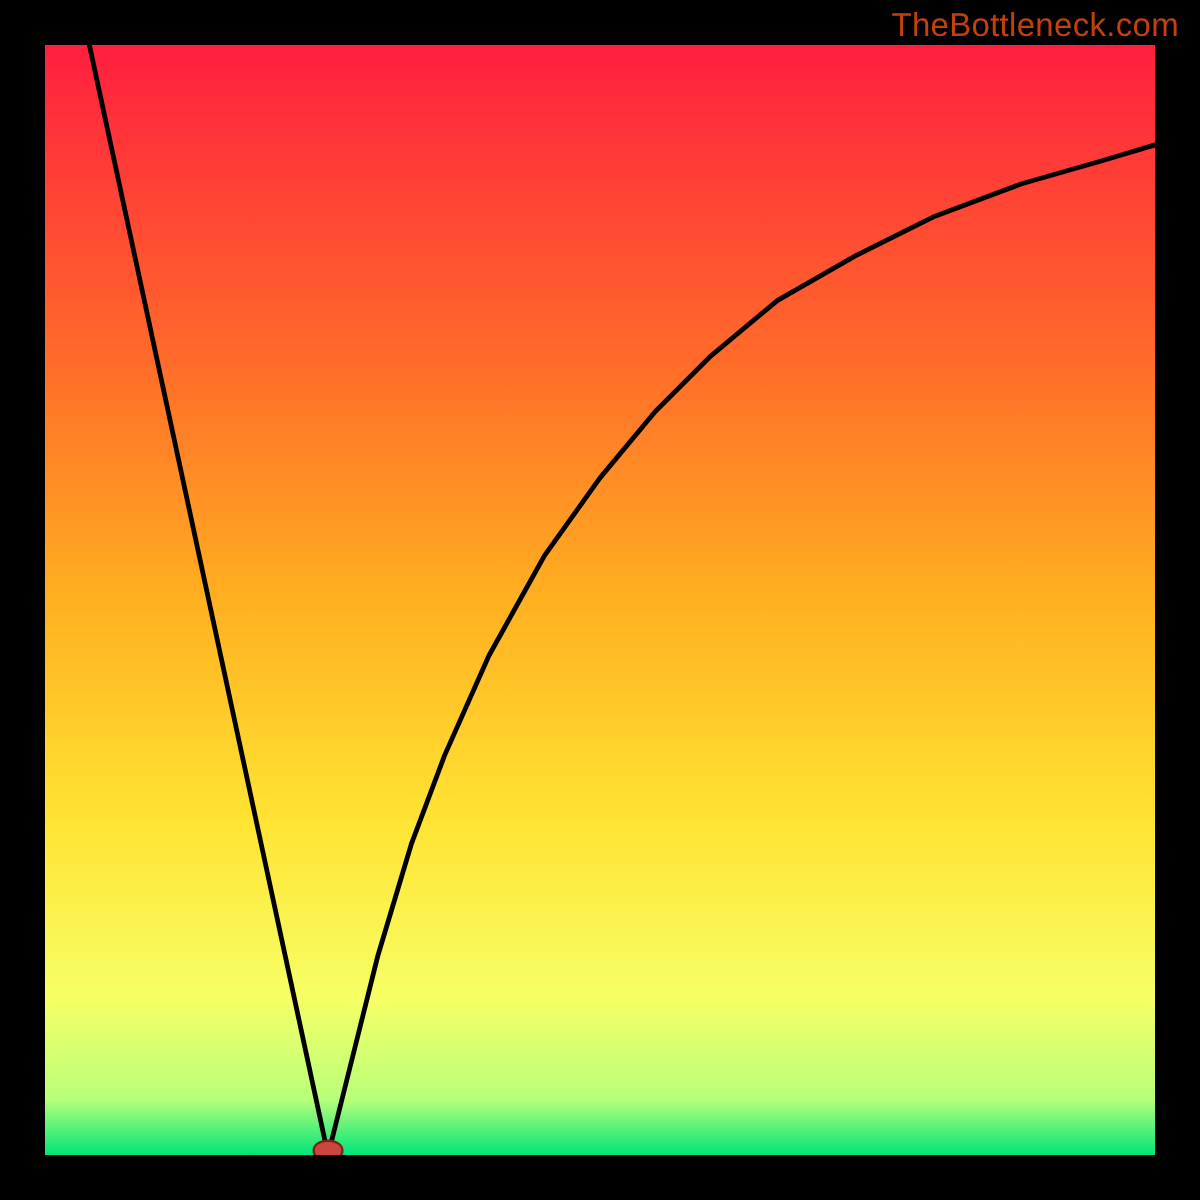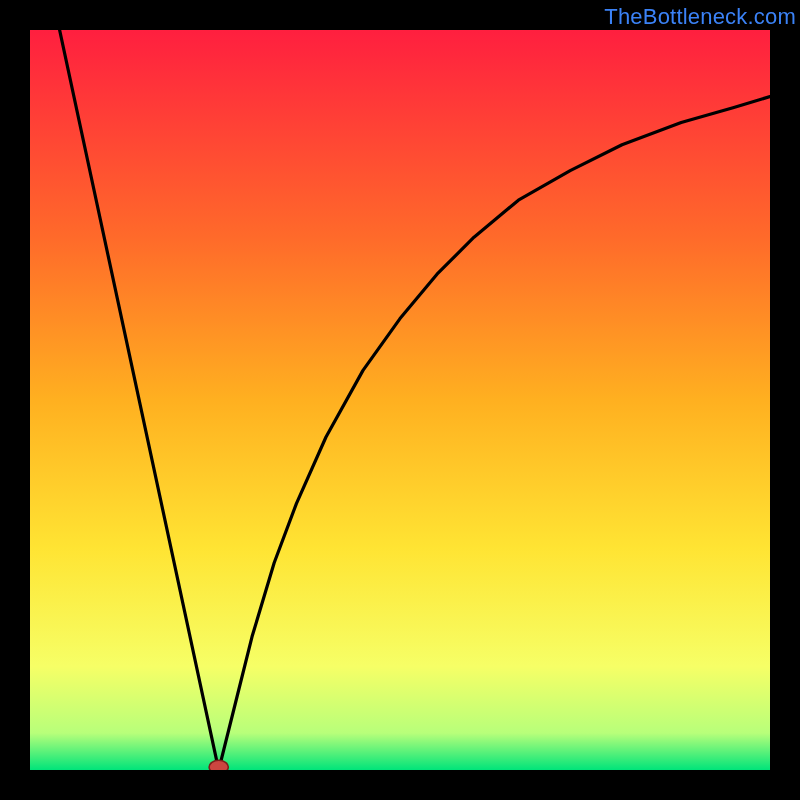--- a/index.html
+++ b/index.html
@@ -31,22 +31,22 @@
   }
   .curve-svg, .marker-svg {
     position: absolute;
     left: 0; top: 0;
     width: 740px;
     height: 740px;
   }
   .attribution {
     position: absolute;
     top: 4px;
-    right: 4px;
-    color: #3b82f6;
+    right: 14px;
+    color: #c2410c;
     font-size: 22px;
     font-weight: 500;
     letter-spacing: 0.2px;
   }
 </style>
 </head>
 <body>
 
 <div class="frame">
 

